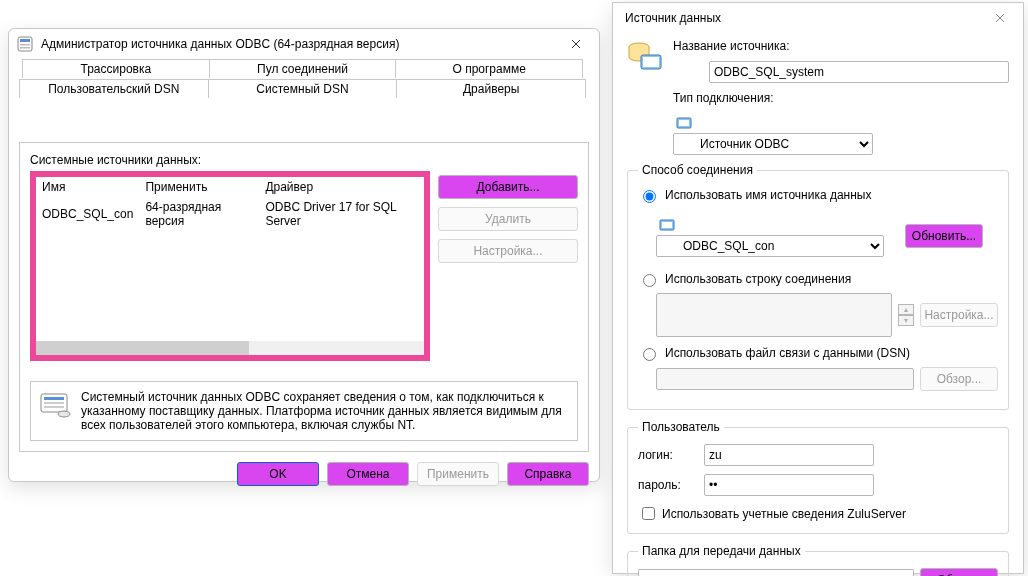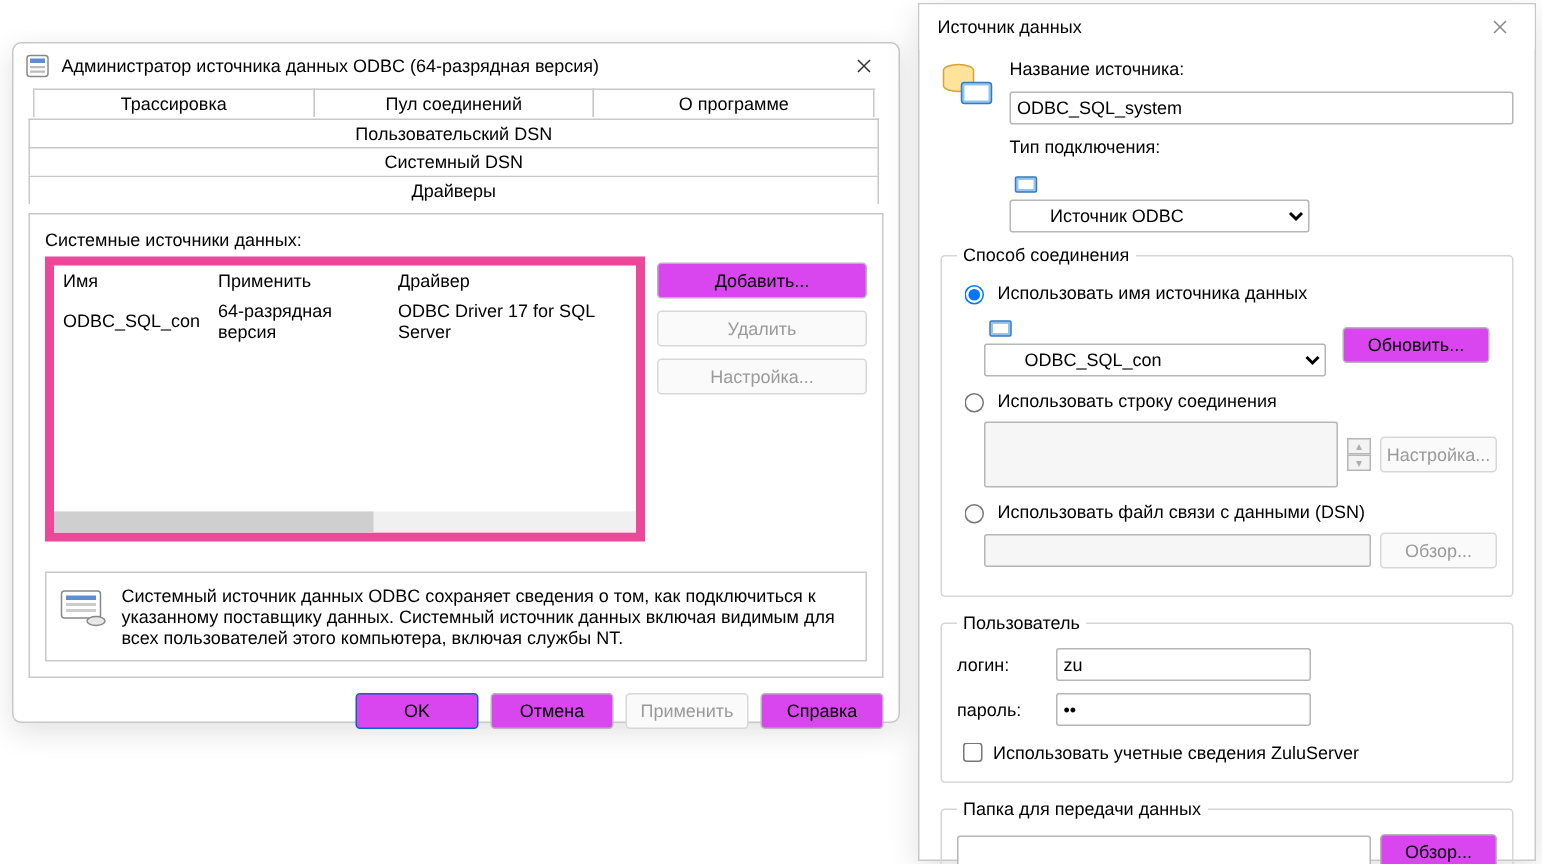--- a/index.html
+++ b/index.html
@@ -9,21 +9,21 @@
   .titlebar .title { flex: 1; padding-left: 4px; }
   .titlebar .close { width: 30px; text-align: center; font-size: 14px; color: #555; cursor: pointer; }
   .titlebar .close svg { width: 10px; height: 10px; }
 
   
   #w-odbc { left: 8px; top: 28px; width: 592px; height: 454px; }
   #w-odbc .content { padding: 0 10px 10px 10px; }
   .tabs { position: relative; height: 42px; }
   .tabrow { display: flex; position: absolute; left: 0; }
   .tabrow.top { top: 0; width: 560px; }
-  .tabrow.bottom { top: 20px; width: 566px; flex-direction: column; }
+  .tabrow.bottom { top: 20px; width: 566px; }
   .tab { border: 1px solid #c8c8c8; border-bottom: none; padding: 2px 16px; text-align: center; background: #fff; margin-right: -1px; flex: 1; cursor: pointer; }
   .tab.active { background: #fff; position: relative; z-index: 2; }
   .tabrow.bottom .tab { flex: 1; }
   .tabpane { border: 1px solid #c8c8c8; margin-top: 41px; padding: 10px; height: 310px; position: relative; }
   .tabpane .label { margin-bottom: 4px; }
   .listbox { border: 6px solid #ec4899; height: 190px; width: 400px; background: #fff; position: relative; overflow: hidden; }
   .listbox table { width: 100%; border-collapse: collapse; }
   .listbox th, .listbox td { text-align: left; padding: 3px 6px; font-weight: normal; }
   .listbox thead th { border-bottom: none; }
   .listbox .hscroll { position: absolute; bottom: 0; left: 0; right: 0; height: 14px; background: #f0f0f0; }
@@ -119,21 +119,21 @@
         <button class="btn disabled" disabled="">Настройка...</button>
       </div>
       <div class="infobox">
         <svg class="info-icon" viewBox="0 0 32 32">
             <rect x="2" y="4" width="26" height="18" rx="2" fill="#fff" stroke="#888"></rect>
             <rect x="5" y="7" width="20" height="3" fill="#5a8fd6"></rect>
             <rect x="5" y="12" width="20" height="2" fill="#ccc"></rect>
             <rect x="5" y="16" width="20" height="2" fill="#ccc"></rect>
             <ellipse cx="25" cy="24" rx="6" ry="3" fill="#e8e8e8" stroke="#888"></ellipse>
           </svg>
-        <span>Системный источник данных ODBC сохраняет сведения о том, как подключиться к указанному поставщику данных.  Системный источник данных включая видимым для всех пользователей этого компьютера, включая службы NT.</span>
+        <span>Системный источник данных ODBC сохраняет сведения о том, как подключиться к указанному поставщику данных.  Платформа источник данных является видимым для всех пользователей этого компьютера, включая службы NT.</span>
       </div>
     </div>
     <div class="dlg-buttons">
       <button class="btn primary">OK</button>
       <button class="btn">Отмена</button>
       <button class="btn disabled" disabled="">Применить</button>
       <button class="btn">Справка</button>
     </div>
   </div>
 </div>
@@ -151,21 +151,21 @@
           <ellipse cx="12" cy="8" rx="10" ry="4" fill="#ffe39b" stroke="#d6a23a"></ellipse>
           <path d="M2 8 v10 a10 4 0 0 0 20 0 V8" fill="#ffe39b" stroke="#d6a23a"></path>
           <rect x="14" y="16" width="20" height="14" rx="2" fill="#8fc6f3" stroke="#3a7ab8"></rect>
           <rect x="16" y="18" width="16" height="10" fill="#fff"></rect>
         </svg>
       <div class="ds-top-fields">
         <div class="row">
             <label class="fld-wide">Название источника:</label>
           </div>
         <div class="row">
-            <input type="text" style="flex: 1 1 0%;" value="ODBC_SQL_system">
+            <input type="text" style="flex: 1 1 0%; margin-left: 36px;" value="ODBC_SQL_system">
           </div>
         <div class="row" style="margin-top:6px">
             <label class="fld-wide">Тип подключения:</label>
           </div>
         <div class="row">
           <div class="combo" style="max-width:200px">
             <svg class="small-select-icon" viewBox="0 0 16 16">
                 <rect x="1" y="2" width="14" height="10" rx="1" fill="#8fc6f3" stroke="#3a7ab8"></rect>
                 <rect x="3" y="4" width="10" height="6" fill="#fff"></rect>
               </svg>
@@ -183,21 +183,21 @@
         <label>Использовать имя источника данных</label>
       </div>
       <div class="row" style="padding-left:18px">
         <div class="combo">
           <svg class="small-select-icon" viewBox="0 0 16 16">
               <rect x="1" y="2" width="14" height="10" rx="1" fill="#8fc6f3" stroke="#3a7ab8"></rect>
               <rect x="3" y="4" width="10" height="6" fill="#fff"></rect>
             </svg>
           <select><option>ODBC_SQL_con</option></select>
         </div>
-        <button class="btn" style="width:98px;margin:5px">Обновить...</button>
+        <button class="btn" style="width:78px;margin:15px">Обновить...</button>
       </div>
 
       <div class="radio-row" style="margin-top:8px">
         <input type="radio" name="connmode" style="">
         <label>Использовать строку соединения</label>
       </div>
       <div class="row" style="padding-left:18px">
         <textarea disabled="" style="flex: 1 1 0%;"></textarea>
         <div class="spin">
           <button disabled="">▴</button>

